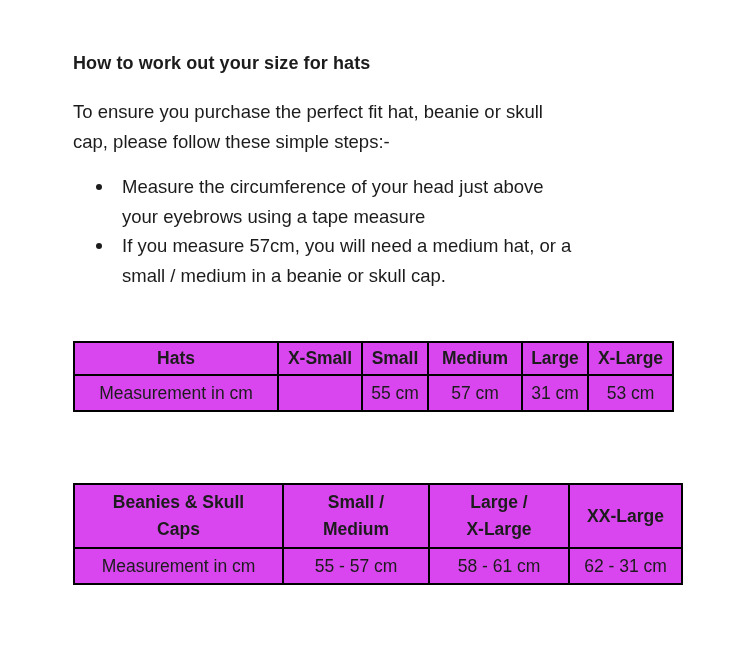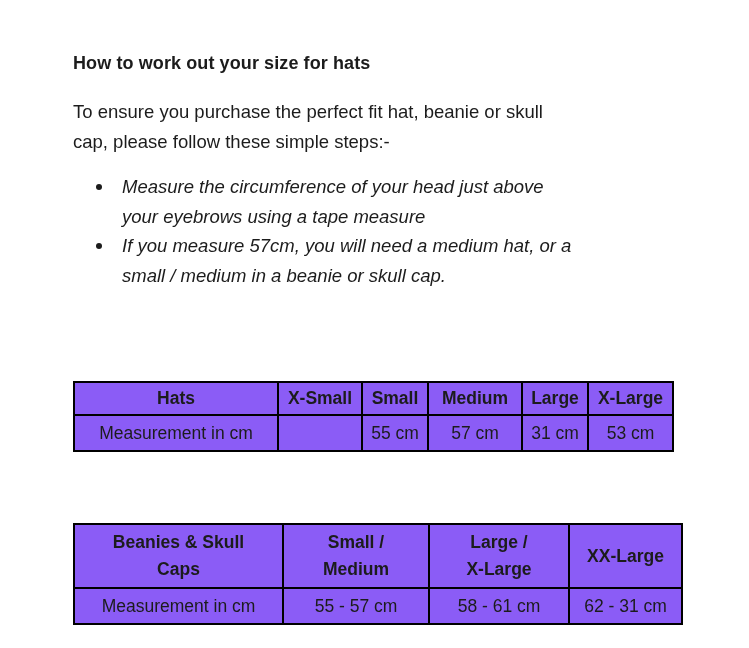--- a/index.html
+++ b/index.html
@@ -25,33 +25,32 @@
     white-space: pre-line;
     margin: 0;
   }
 
   .steps {
     position: absolute; left: 73px; top: 172px;
     margin: 0; padding: 0 0 0 49px;
     list-style: none;
     font-size: 18.5px; line-height: 29.5px;
   }
-  .steps li { position: relative; white-space: pre-line; font-style: italic; }
+  .steps li { position: relative; white-space: pre-line; }
   .steps li .dot {
     position: absolute; left: -26px; top: 12px;
     width: 6px; height: 6px; border-radius: 50%;
     background: #1c1c1c; display: block;
   }
 
   table {
     position: absolute;
     border-collapse: collapse;
     table-layout: fixed;
-    background: #8b5cf6;
-    margin-top: 40px;
+    background: #d946ef;
   }
   td {
     border: 2px solid #000000;
     text-align: center; vertical-align: middle;
     padding: 0 2px;
     font-size: 17.5px;
     overflow: hidden;
   }
   td.hdr { font-weight: bold; }
   .preline { white-space: pre-line; line-height: 27px; }

